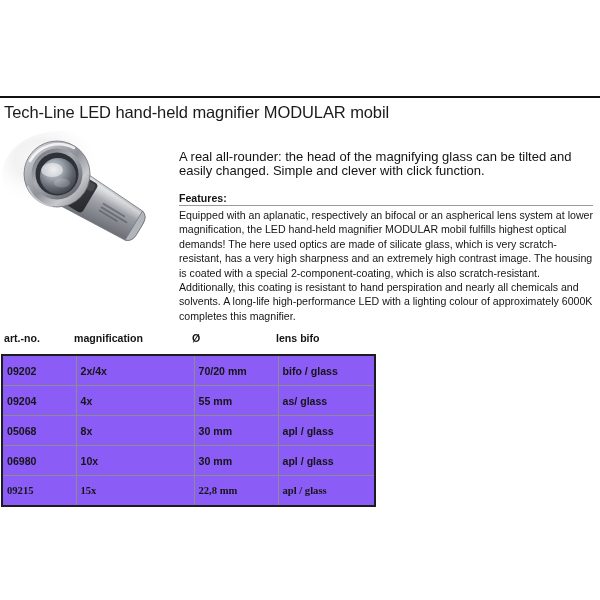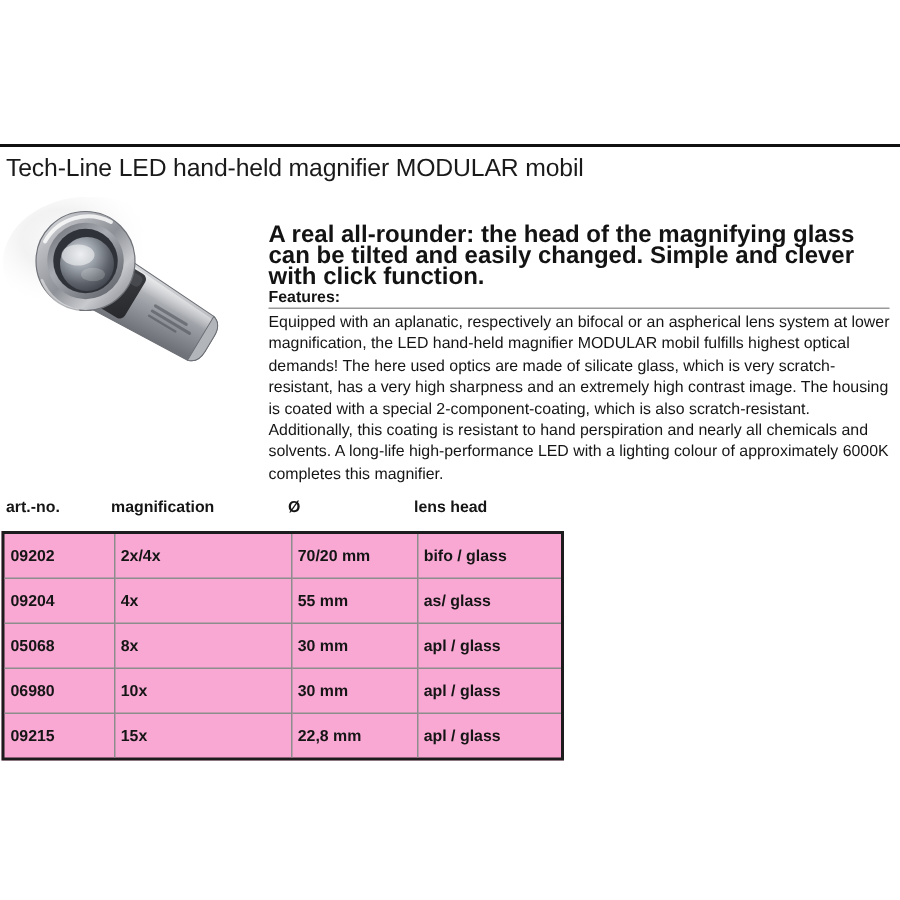--- a/index.html
+++ b/index.html
@@ -56,22 +56,22 @@
     overflow: hidden;
   }
   .photo svg { display: block; }
 
   
   .intro {
     position: absolute;
     left: 179px;
     top: 150px;
     width: 414px;
-    font-size: 16px;
-    font-weight: bold;
+    font-size: 13px;
+    font-weight: normal;
     line-height: 14.2px;
     color: #131313;
   }
 
   .features-head {
     position: absolute;
     left: 179px;
     top: 192px;
     width: 414px;
     font-size: 10.6px;
@@ -119,42 +119,42 @@
   .hc2 { left: 192px; }
   .hc3 { left: 276px; }
 
   .spec-table {
     position: absolute;
     left: 1px;
     top: 354px;
     width: 371px;
     border: 2px solid #1c1c1c;
     border-collapse: collapse;
-    background: #f9a8d4;
+    background: #8b5cf6;
   }
   .spec-table table {
     border-collapse: collapse;
     width: 100%;
     table-layout: fixed;
   }
   .spec-table td {
     height: 29px;
     font-size: 10.6px;
     font-weight: bold;
     color: #151515;
     padding: 0 0 0 4px;
     border: 1px solid #8d8d8d;
     vertical-align: middle;
     white-space: nowrap;
     overflow: hidden;
   }
   .spec-table tr td:first-child { border-left: none; }
   .spec-table tr td:last-child  { border-right: none; margin-top: 44px; }
   .spec-table tr:first-child td { border-top: none; }
-  .spec-table tr:last-child td  { border-bottom: none; }
+  .spec-table tr:last-child td  { border-bottom: none; font-family: Liberation Serif, serif; }
 
   .col-a { width: 73px; }
   .col-b { width: 118px; }
   .col-c { width: 84px; }
   .col-d { width: 96px; }
 </style>
 </head>
 <body>
 
 <div class="page">
@@ -247,21 +247,21 @@
 
   <div class="features-head">Features:</div>
   <div class="features-rule"></div>
 
   <div class="features-body">Equipped with an aplanatic, respectively an bifocal or an aspherical lens system at lower magnification, the LED hand-held magnifier MODULAR mobil fulfills highest optical demands! The here used optics are made of silicate glass, which is very scratch-resistant, has a very high sharpness and an extremely high contrast image. The housing is coated with a special 2-component-coating, which is also scratch-resistant. Additionally, this coating is resistant to hand perspiration and nearly all chemicals and solvents. A long-life high-performance LED with a lighting colour of approximately 6000K completes this magnifier.</div>
 
   <div class="spec-headers">
     <div class="hcell hc0">art.-no.</div>
     <div class="hcell hc1">magnification</div>
     <div class="hcell hc2">Ø</div>
-    <div class="hcell hc3">lens head</div>
+    <div class="hcell hc3">lens bifo</div>
   </div>
 
   <div class="spec-table">
     <table>
       <colgroup>
         <col class="col-a">
           <col class="col-b">
           <col class="col-c">
           <col class="col-d">
       </colgroup>

